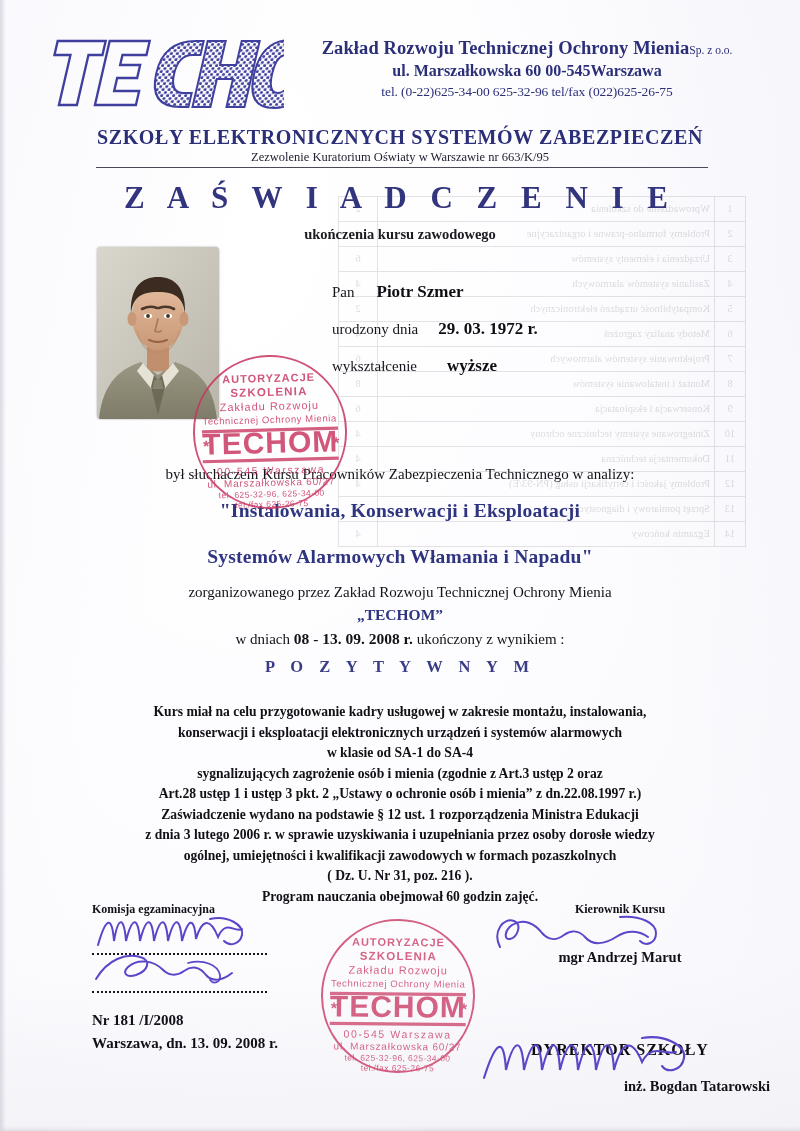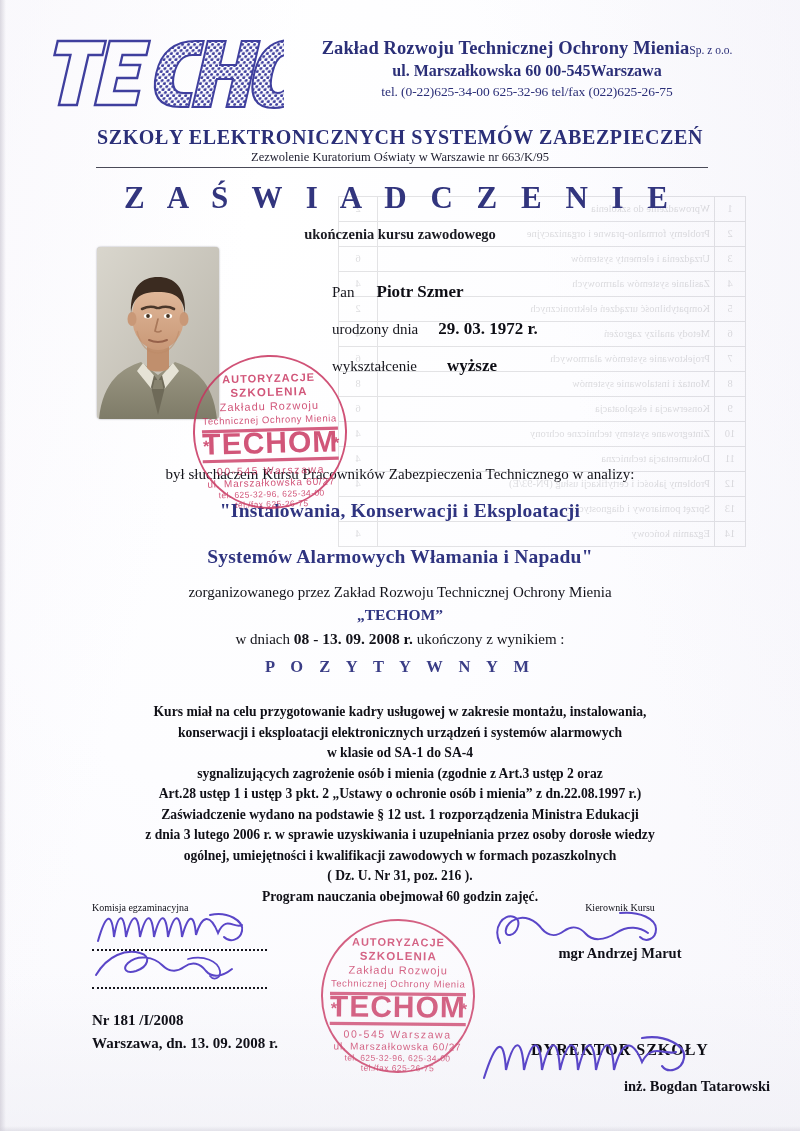--- a/index.html
+++ b/index.html
@@ -140,21 +140,21 @@
     font-weight:bold;
     line-height:20.5px;
     color:#101017;
   }
   #para div{white-space:nowrap;}
 
   
   #sig-left{position:absolute; left:92px; top:902px; width:260px;}
   #sig-right{position:absolute; left:470px; top:902px; width:300px; text-align:center;}
 
-  .sig-head{font-size:10px;font-weight:normal;color:#101018;}
+  .sig-head{font-size:12px;font-weight:bold;color:#101018;}
   .dotline{
     margin-top:2px;
     border-bottom:2.5px dotted #15151c;
     width:175px;
     height:0;
   }
   .sig-wrap{position:relative;height:34px;}
   .sig-wrap svg{position:absolute;left:0;top:-6px;overflow:visible;}
 
   #docnum{position:absolute;left:92px;top:1012px;font-size:15px;font-weight:bold;color:#101018;}

